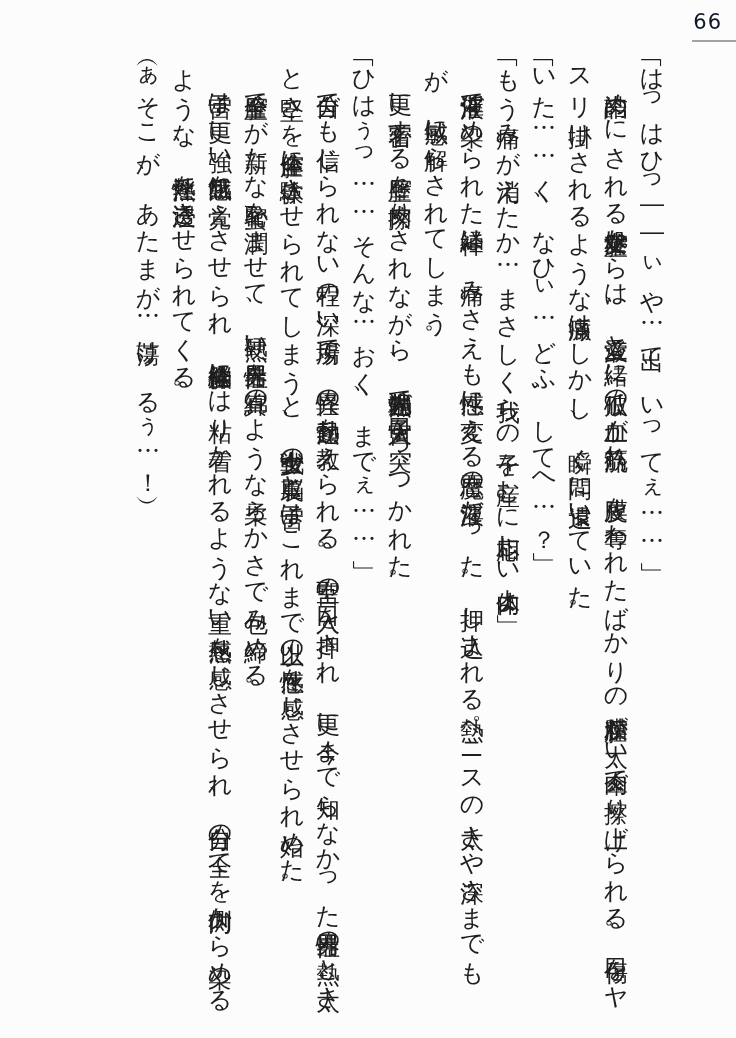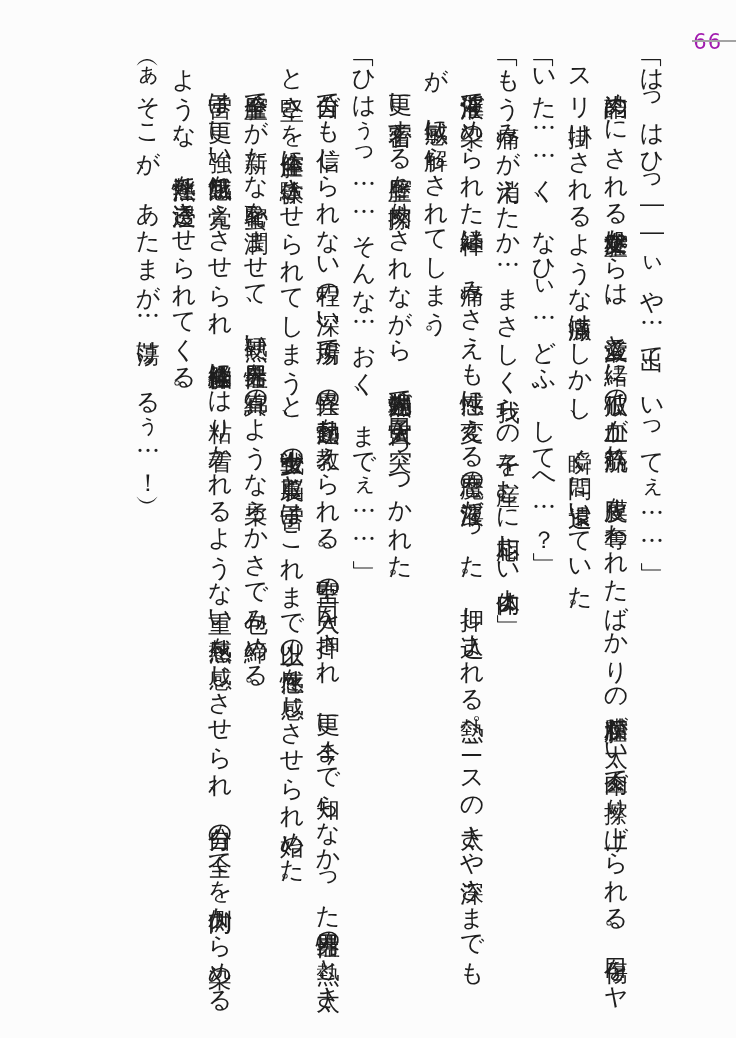--- a/index.html
+++ b/index.html
@@ -14,22 +14,21 @@
     background: #fcfcfc;
   }
 
   
   .page-number {
     position: absolute;
     top: 10px; right: 14px;
     font-family: "DejaVu Sans", "Liberation Sans", sans-serif;
     font-size: 21px;
     letter-spacing: 1px;
-    color: #a21caf;
-    margin-top: 20px;
+    color: #0f172a;
   }
   .folio-rule {
     position: absolute;
     top: 40px; right: 0;
     width: 44px; height: 2px;
     background: #a3a3a3;
   }
 
   
   .text-block {

